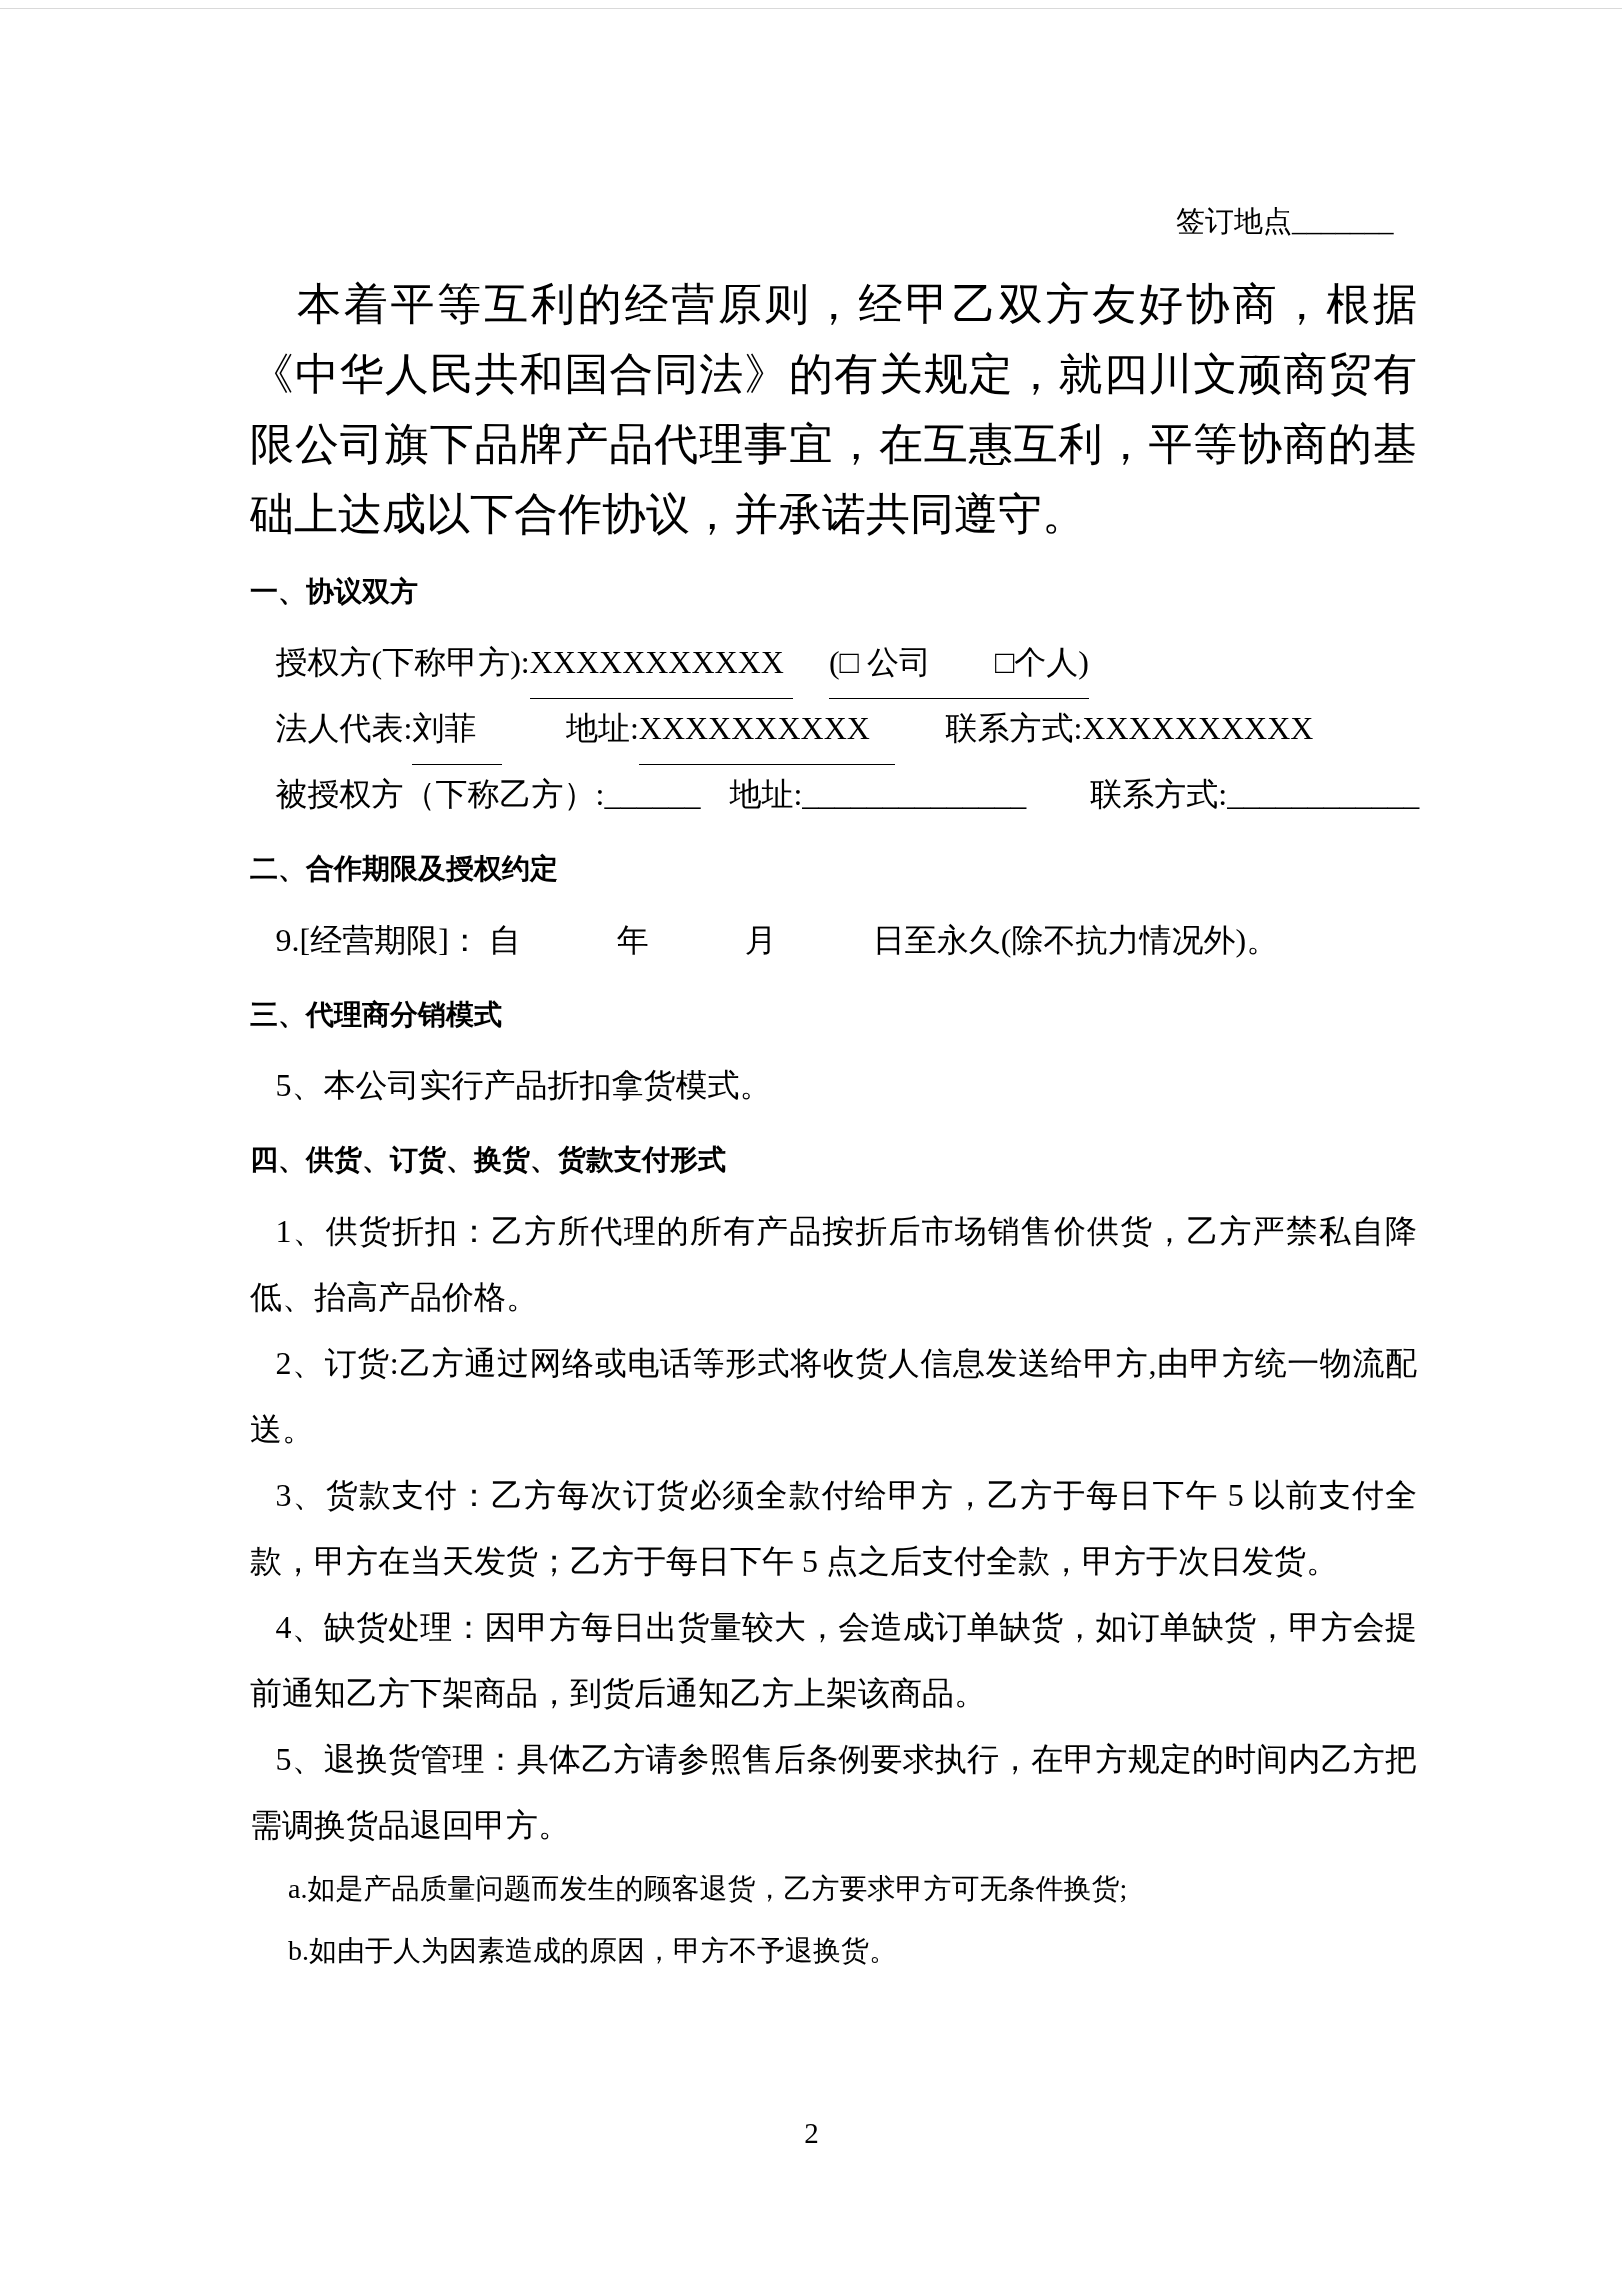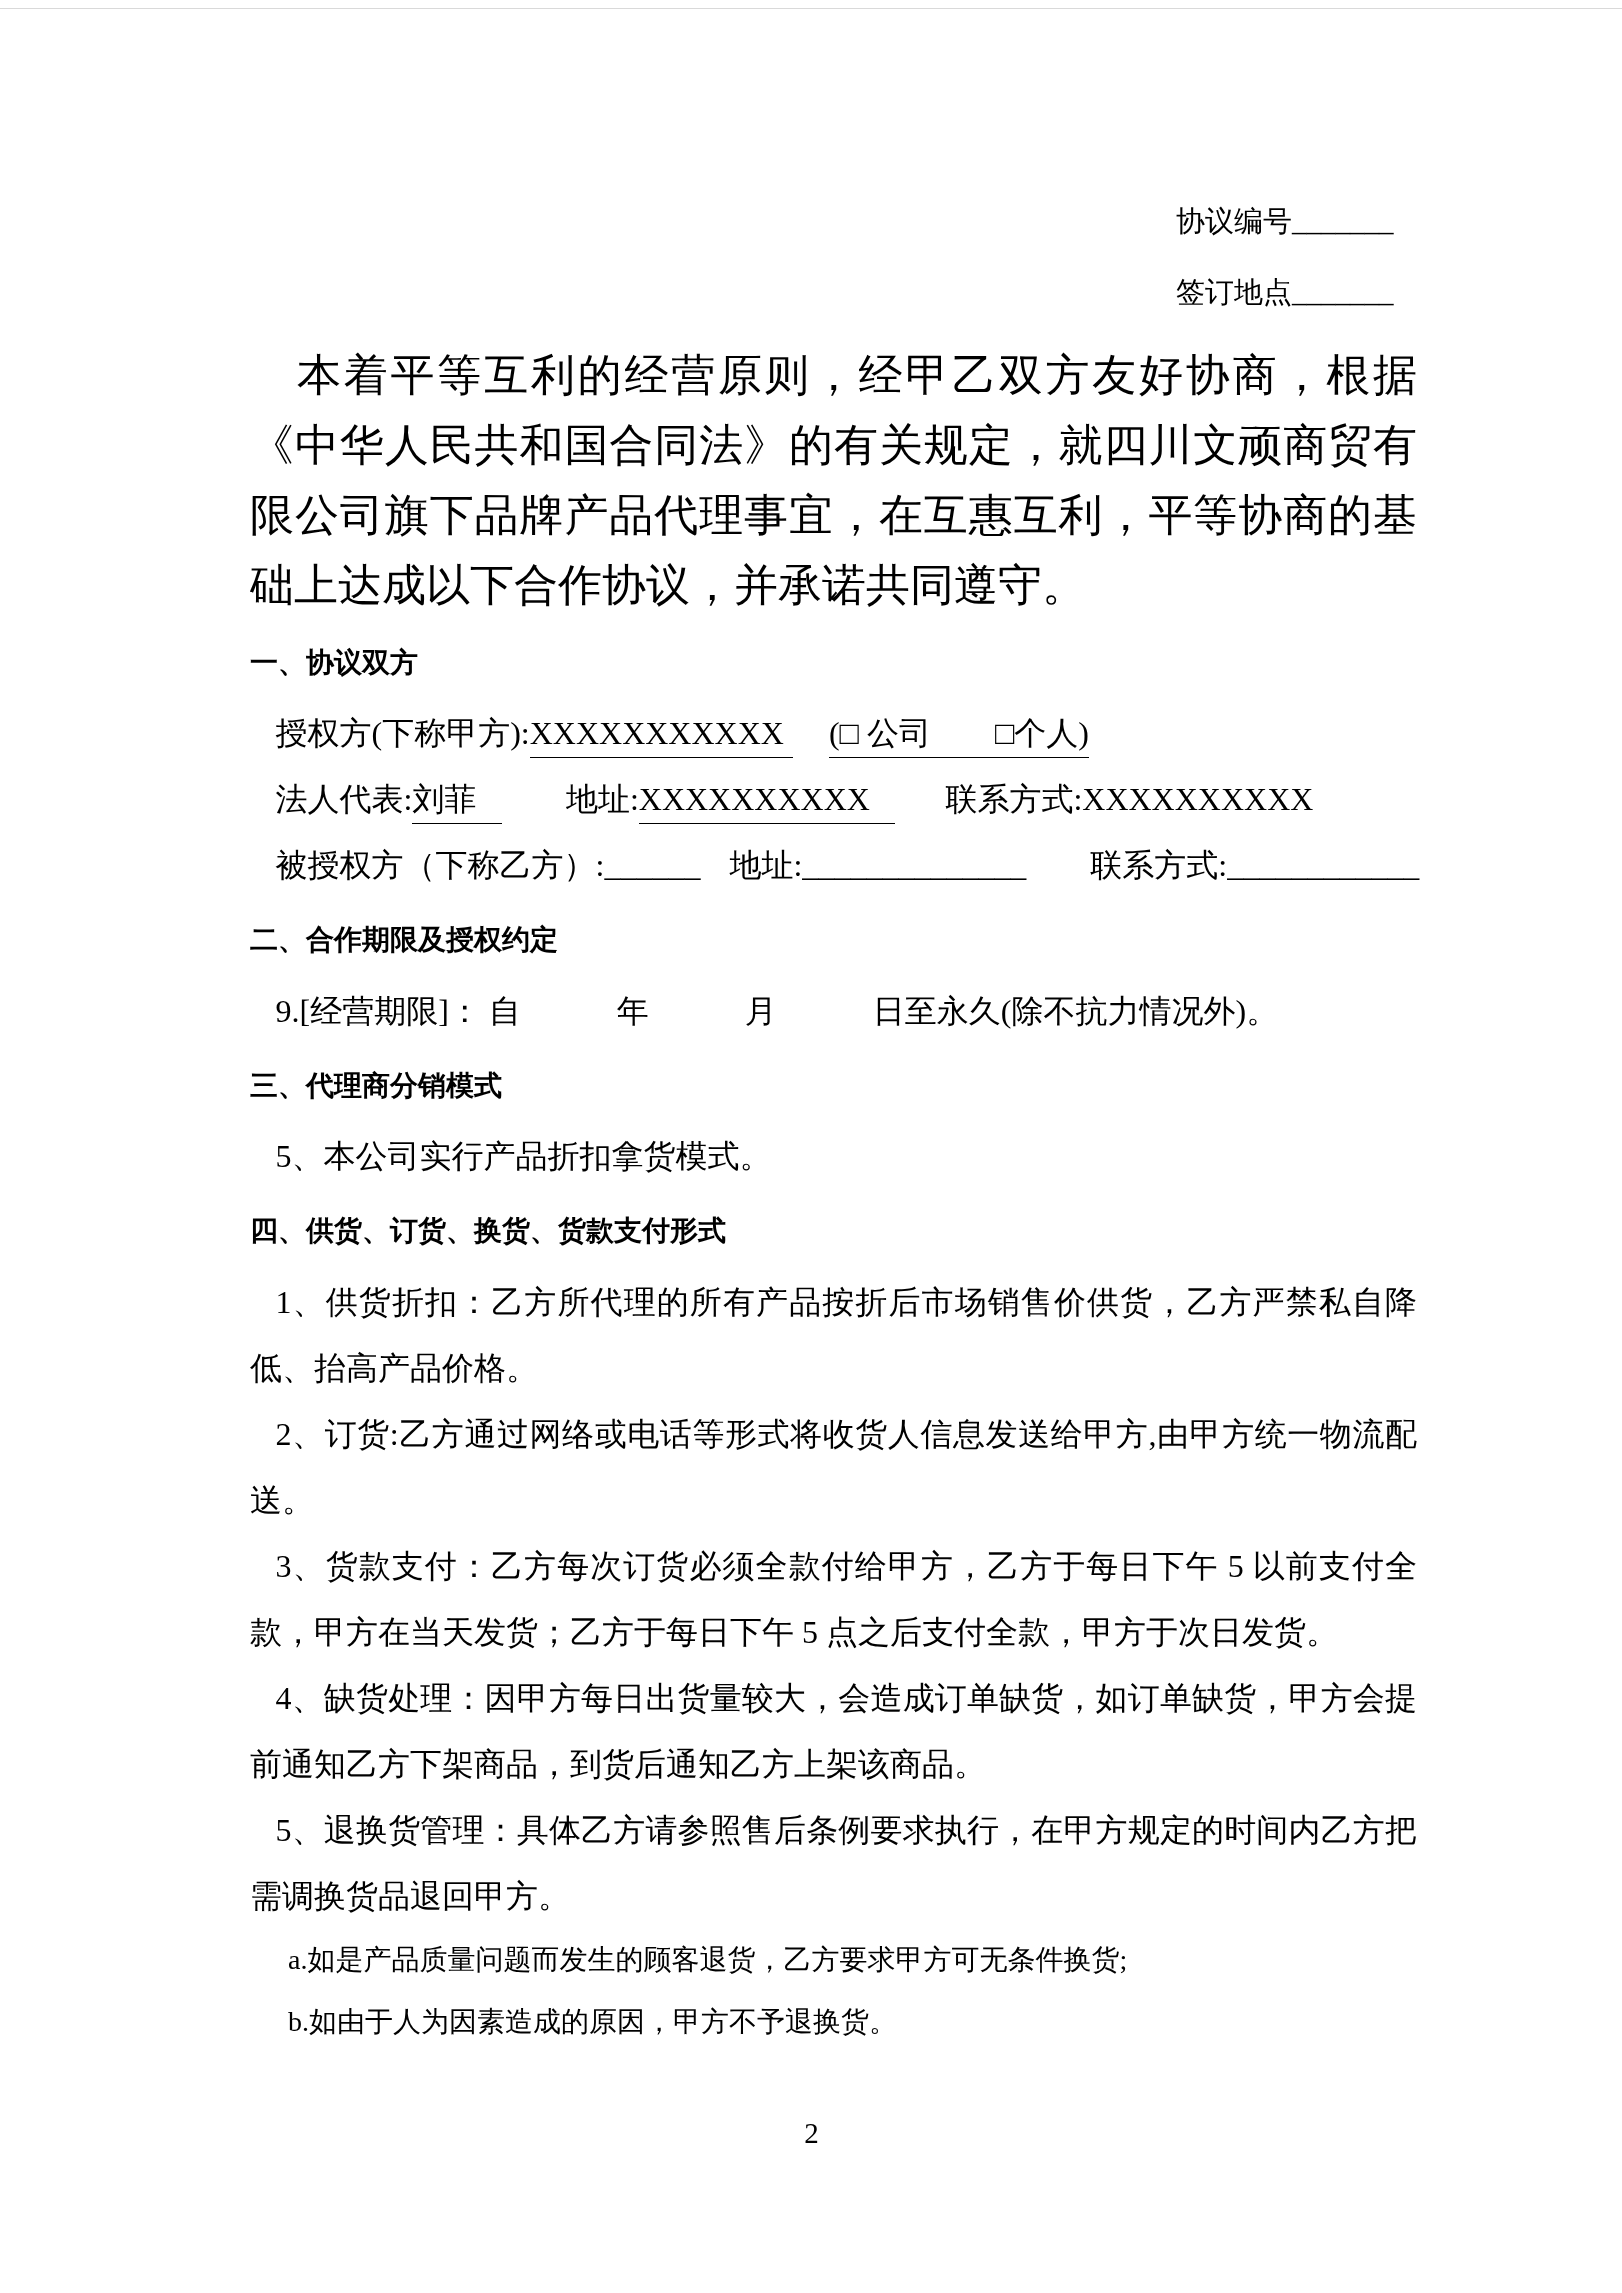--- a/index.html
+++ b/index.html
@@ -63,21 +63,21 @@
   .small-p {
     margin: 0;
     font-size: 28px;
     line-height: 62px;
     text-indent: 38px;
     text-align: justify;
     text-justify: inter-ideograph;
   }
   .u {
     border-bottom: 1.8px solid #000000;
-    padding-bottom: 6px;
+    padding-bottom: 18px;
   }
   .pad-r { padding-right: 25.5px; }
   .pad-s { padding-right: 9px; }
   .g32 { margin-left: 29px; }
   .g40 { margin-left: 36px; }
   .g55 { margin-left: 50px; }
   .g70 { margin-left: 64px; }
   .page-num {
     position: absolute;
     left: 0;
@@ -88,21 +88,20 @@
     font-family: "Liberation Serif", serif;
   }
 </style>
 </head>
 <body>
 
 <div class="page">
   <div class="top-rule"></div>
 
   <div class="doc-header">
-    <div>协议编号_______</div>
     <div>签订地点_______</div>
   </div>
 
   <p class="intro">本着平等互利的经营原则，经甲乙双方友好协商，根据《中华人民共和国合同法》的有关规定，就四川文顽商贸有限公司旗下品牌产品代理事宜，在互惠互利，平等协商的基础上达成以下合作协议，并承诺共同遵守。</p>
 
   <h2 class="sec-title">一、协议双方</h2>
 
   <div class="fline">
     <span class="indent">授权方(下称甲方):</span><span class="u pad-s">XXXXXXXXXXX</span><span class="u g40">(□ 公司　　□个人)</span>
   </div>

